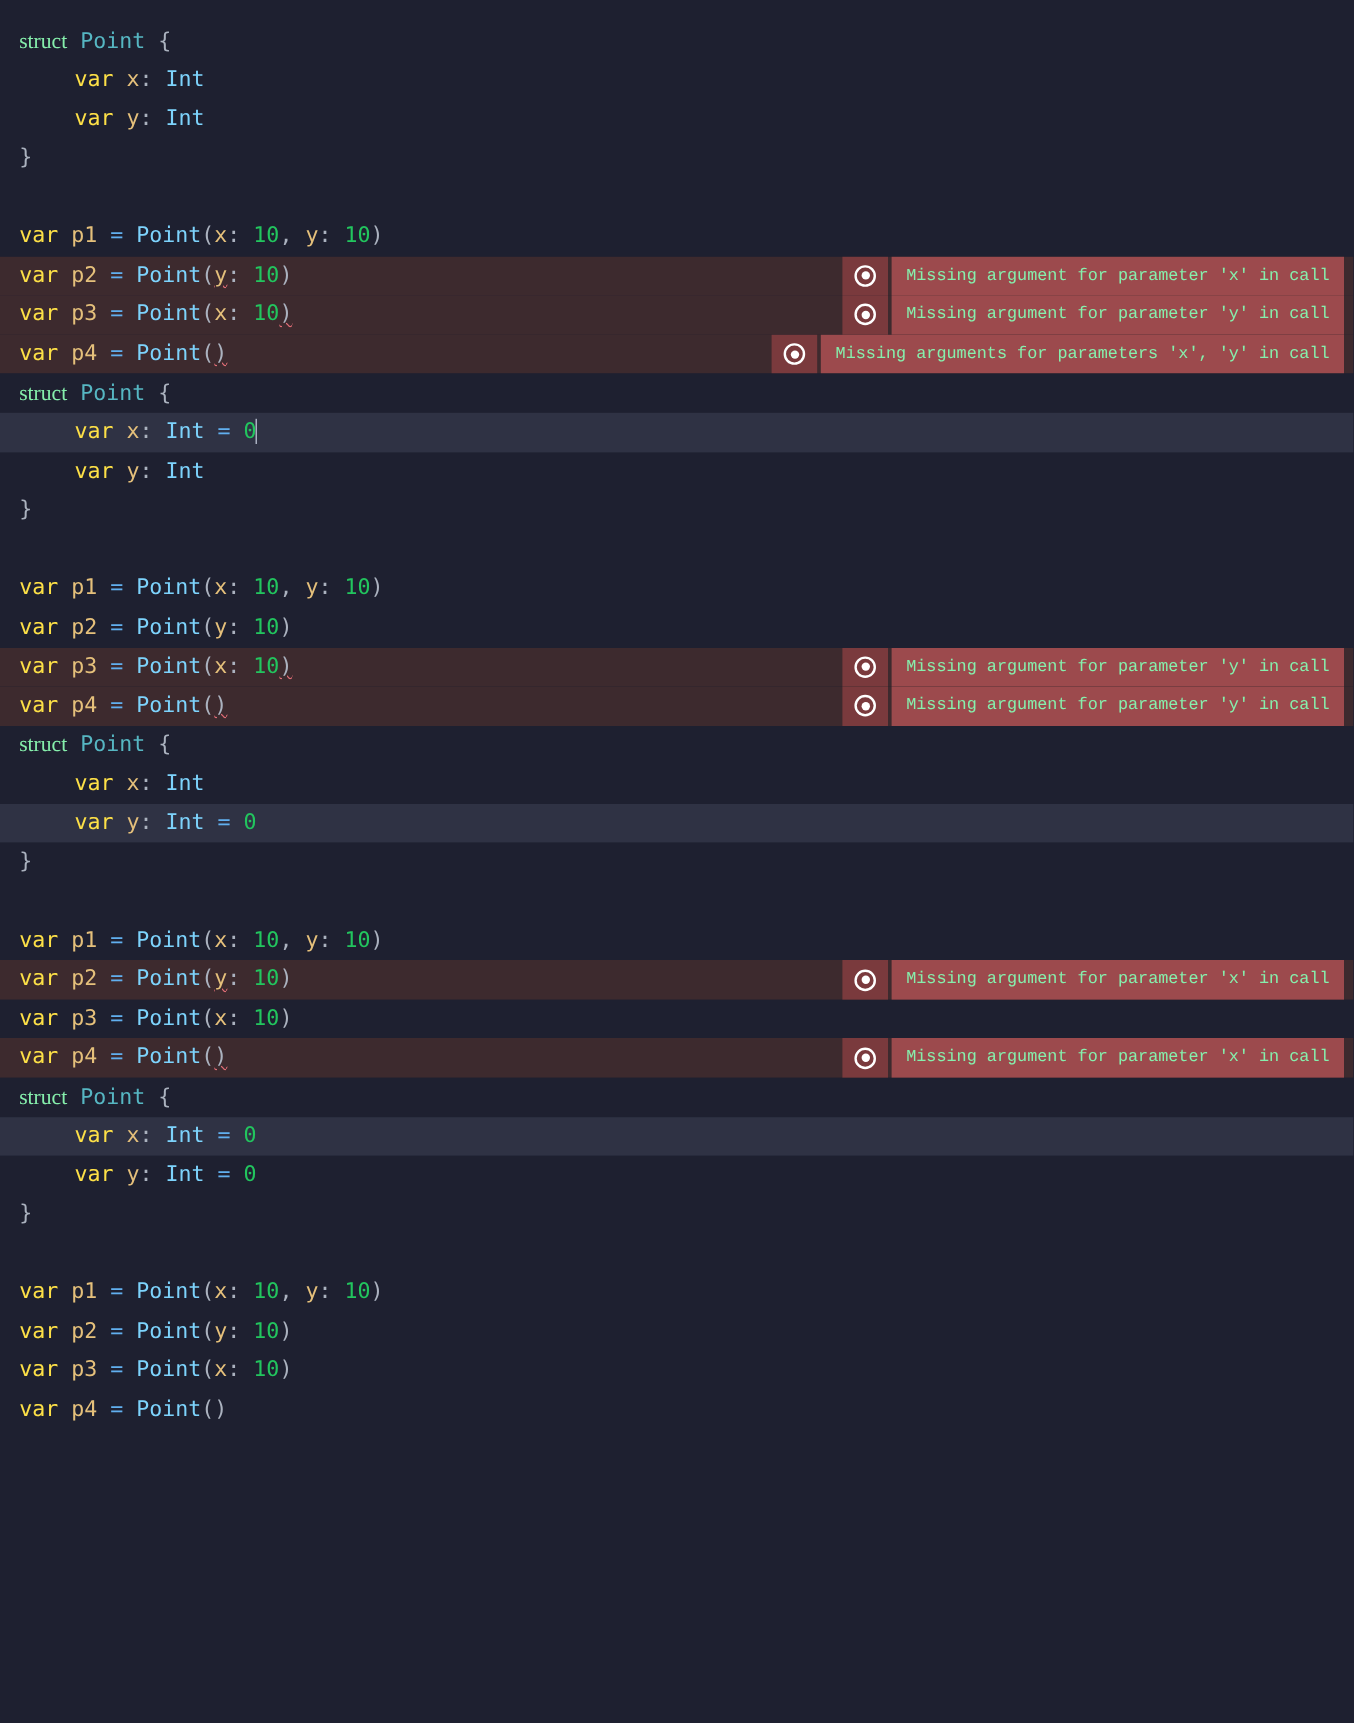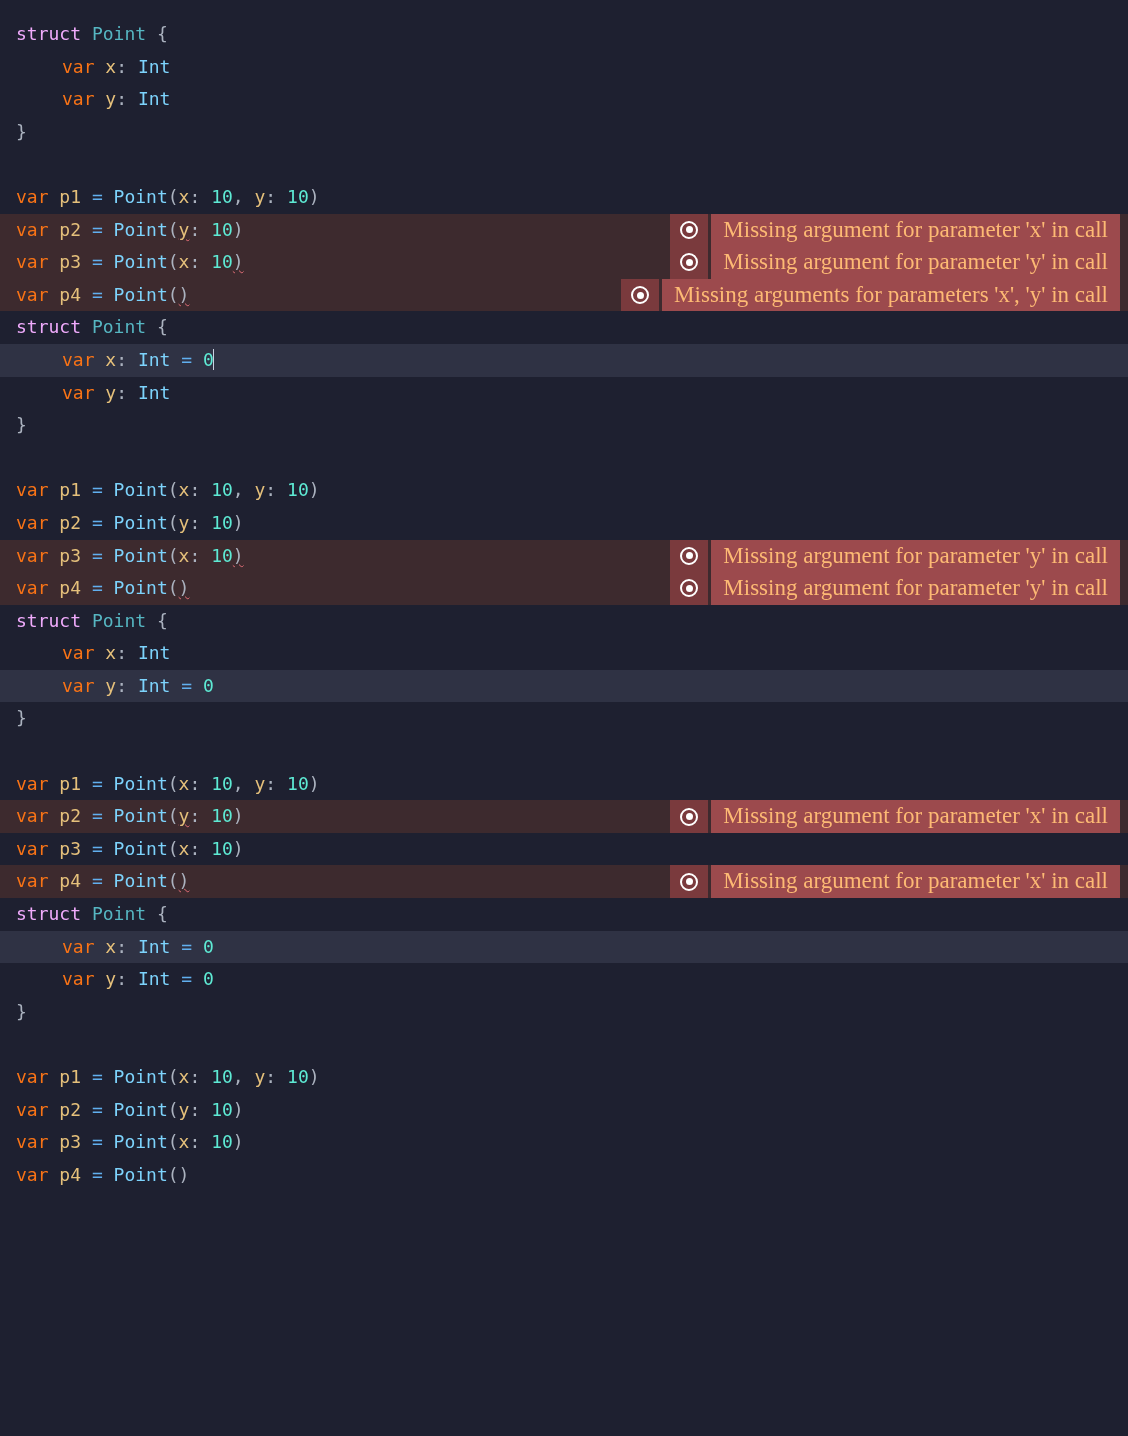--- a/index.html
+++ b/index.html
@@ -19,29 +19,29 @@
     display: flex;
     align-items: center;
     height: 32.6px;
   }
   .code-line.highlight {
     background: #2f3244;
   }
   .code-line.error-line {
     background: #3d2a2e;
   }
-  .kw-struct { color: #f0abfc; }
-  .kw-var { color: #f97316; }
+  .kw-struct { color: #86efac; font-family: Liberation Serif, serif; }
+  .kw-var { color: #fde047; }
   .type-name { color: #56b6c2; font-weight: 500; }
   .type-ref { color: #7dd3fc; }
   .prop-name { color: #e5c07b; }
   .punct { color: #abb2bf; }
   .colon { color: #abb2bf; }
   .paren { color: #abb2bf; }
-  .num { color: #5eead4; }
+  .num { color: #22c55e; }
   .eq { color: #61afef; }
   .err-underline { text-decoration: underline wavy #e06c75; text-decoration-thickness: 1px; }
   .indent { display:inline-block; width: 46px; }
 
   .diag {
     position: absolute;
     right: 8px;
     top: 0;
     height: 32.6px;
     display: flex;
@@ -62,23 +62,23 @@
     display:flex; align-items:center; justify-content:center;
   }
   .diag-icon::after {
     content:"";
     width: 7px; height:7px;
     background:#fff;
     border-radius:50%;
   }
   .diag-msg {
     background: #9c4a4d;
-    color: #fdba74;
-    font-family: Liberation Serif, serif;
-    font-size: 23px;
+    color: #86efac;
+    font-family: Liberation Mono, monospace;
+    font-size: 14px;
     padding: 0 12px;
     display:flex;
     align-items:center;
     white-space: nowrap;
   }
   .cursor {
     border-right: 1px solid #c8d0e0;
     margin-left:-1px;
   }
 </style>

